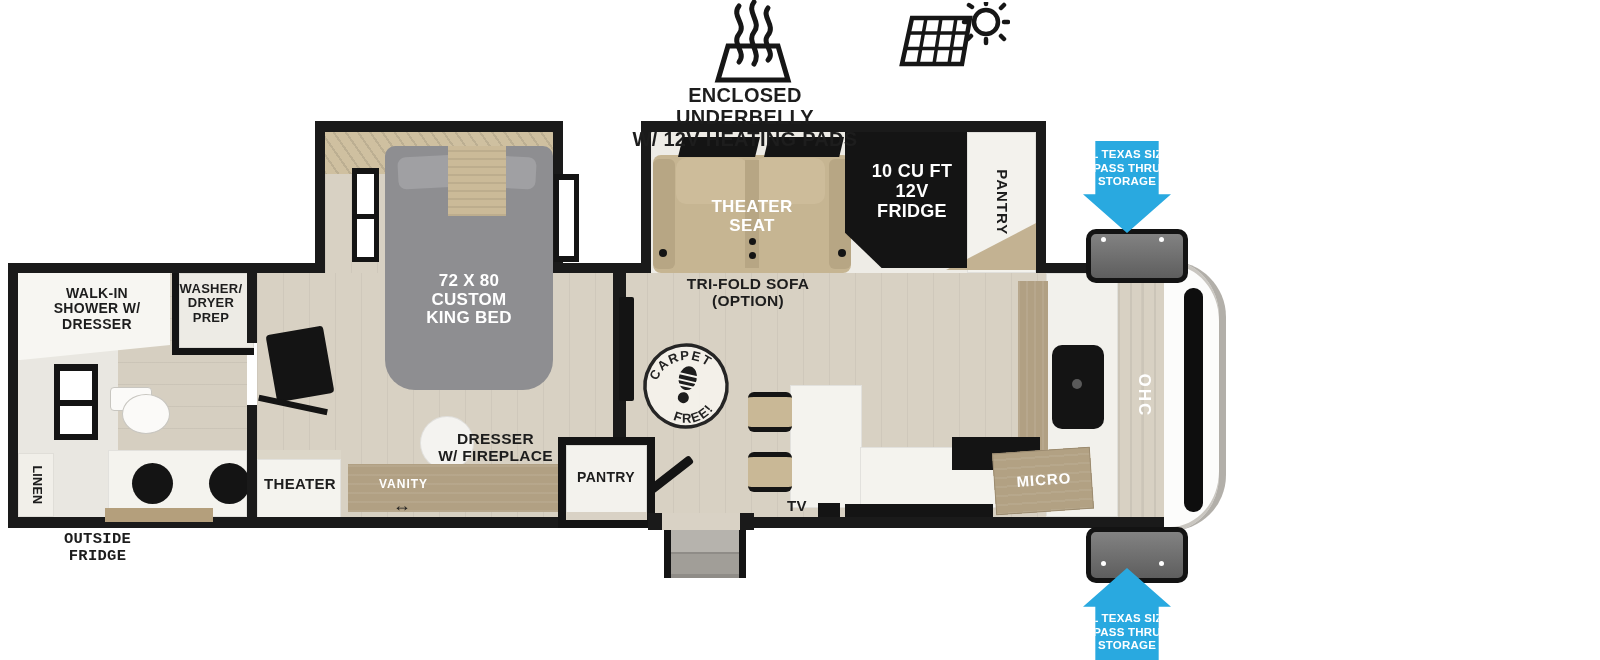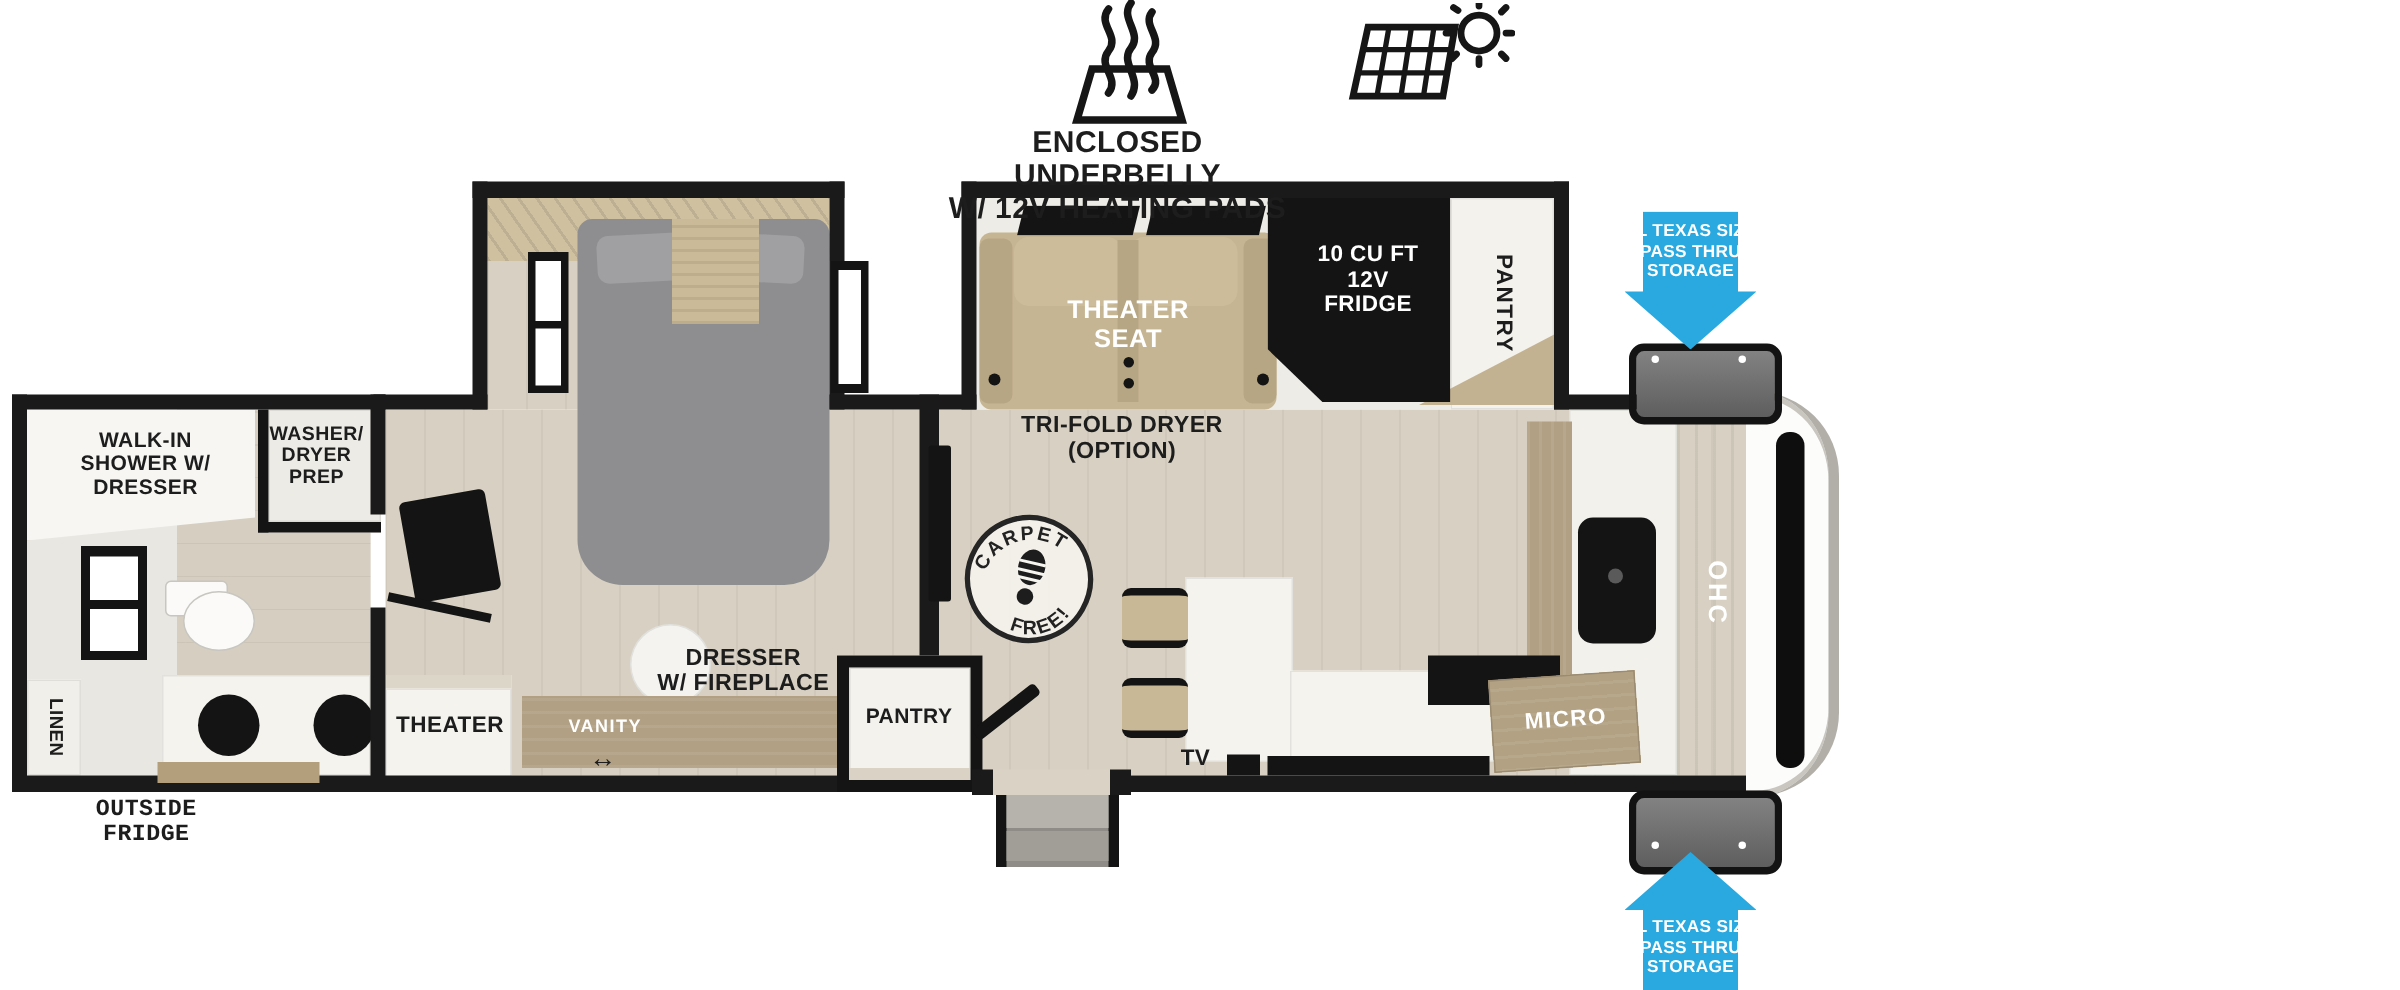--- a/index.html
+++ b/index.html
@@ -86,20 +86,23 @@
     <span class="lbl" style="position:static;font-size:12.5px;transform:rotate(90deg);">LINEN</span>
   </div>
   <div class="abs" style="left:105px;top:508px;width:108px;height:14px;background:#b49f7c;z-index:40;"></div>
   <div class="lbl" style="left:30px;top:531px;width:135px;font-size:15.5px;font-family:Liberation Mono, monospace;">OUTSIDE
 FRIDGE</div>
 
   <div class="abs" style="left:385px;top:146px;width:168px;height:244px;background:#8e8e91;border-radius:10px 10px 30px 30px;z-index:14;"></div>
   <div class="abs" style="left:398px;top:156px;width:64px;height:32px;background:#a0a0a3;border-radius:8px;transform:rotate(-3deg);z-index:15;"></div>
   <div class="abs" style="left:472px;top:156px;width:64px;height:32px;background:#a0a0a3;border-radius:8px;transform:rotate(3deg);z-index:15;"></div>
   <div class="abs" style="left:448px;top:146px;width:58px;height:70px;background:#cbba98;background-image:repeating-linear-gradient(0deg,rgba(0,0,0,.07) 0 2px,transparent 2px 8px);z-index:16;"></div>
+  <div class="lbl wlbl" style="left:395px;top:272px;width:148px;font-size:17px;">72 X 80
+CUSTOM
+KING BED</div>
 
   <div class="blackbox" style="left:352px;top:168px;width:27px;height:94px;"></div>
   <div class="abs" style="left:357px;top:174px;width:17px;height:40px;background:#fff;z-index:36;"></div>
   <div class="abs" style="left:357px;top:219px;width:17px;height:38px;background:#fff;z-index:36;"></div>
   <div class="blackbox" style="left:554px;top:174px;width:25px;height:88px;"></div>
   <div class="abs" style="left:559px;top:180px;width:15px;height:76px;background:#fff;z-index:36;"></div>
 
   <div class="blackbox" style="left:271px;top:330px;width:58px;height:68px;border-radius:4px;transform:rotate(-10deg);"></div>
   <div class="blackbox" style="left:258px;top:402px;width:70px;height:6px;transform:rotate(12deg);"></div>
 
@@ -123,29 +126,29 @@
   <div class="abs" style="left:829px;top:159px;width:22px;height:110px;background:#b7a684;border-radius:6px;z-index:15;"></div>
   <div class="abs" style="left:676px;top:158px;width:72px;height:46px;background:#cdbc9a;border-radius:10px;z-index:15;"></div>
   <div class="abs" style="left:753px;top:158px;width:72px;height:46px;background:#cdbc9a;border-radius:10px;z-index:15;"></div>
   <div class="abs" style="left:745px;top:160px;width:14px;height:108px;background:#b7a684;z-index:16;"></div>
   <div class="dot" style="left:749px;top:238px;width:7px;height:7px;z-index:17;"></div>
   <div class="dot" style="left:749px;top:252px;width:7px;height:7px;z-index:17;"></div>
   <div class="dot" style="left:659px;top:249px;width:8px;height:8px;z-index:17;"></div>
   <div class="dot" style="left:838px;top:249px;width:8px;height:8px;z-index:17;"></div>
   <div class="lbl wlbl" style="left:668px;top:198px;width:168px;font-size:17px;">THEATER
 SEAT</div>
-  <div class="lbl" style="left:658px;top:275px;width:180px;font-size:15.5px;">TRI-FOLD DRYER
+  <div class="lbl" style="left:658px;top:275px;width:180px;font-size:15.5px;">TRI-FOLD SOFA
 (OPTION)</div>
 
   <div class="blackbox" style="left:678px;top:137px;width:82px;height:20px;clip-path:polygon(6% 0,100% 0,94% 100%,0 100%);"></div>
   <div class="blackbox" style="left:764px;top:137px;width:80px;height:20px;clip-path:polygon(6% 0,100% 0,94% 100%,0 100%);"></div>
 
   <div class="abs" style="left:946px;top:222px;width:92px;height:48px;background:#c3b292;clip-path:polygon(100% 0,100% 100%,0 100%);z-index:14;"></div>
   <div class="abs" style="left:845px;top:132px;width:122px;height:136px;background:#141414;clip-path:polygon(0 0,100% 0,100% 100%,30% 100%,0 74%);z-index:15;"></div>
-  <div class="lbl wlbl" style="left:858px;top:162px;width:108px;font-size:15px;">10 CU FT
+  <div class="lbl wlbl" style="left:858px;top:162px;width:108px;font-size:18px;">10 CU FT
 12V
 FRIDGE</div>
 
   <div class="white-box flex-c" style="left:967px;top:132px;width:69px;height:141px;background:#f3f2ed;z-index:13;">
     <span class="lbl" style="position:static;font-size:15px;transform:rotate(90deg);letter-spacing:1px;">PANTRY</span>
   </div>
 
   <div class="abs" style="left:641px;top:341px;width:90px;height:90px;transform:rotate(-15deg);z-index:20;">
     <svg width="90" height="90" viewBox="0 0 90 90">
       <circle cx="45" cy="45" r="41" fill="rgba(248,246,240,.85)" stroke="#252525" stroke-width="3.5"></circle>

